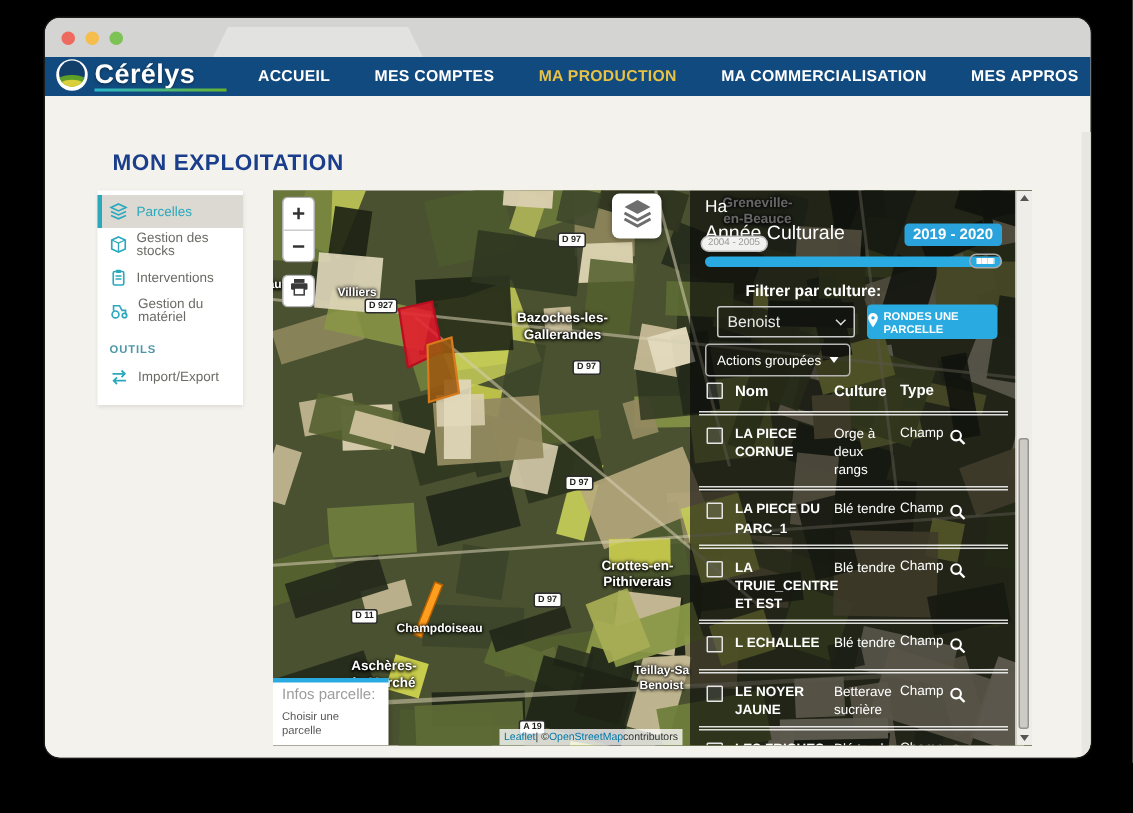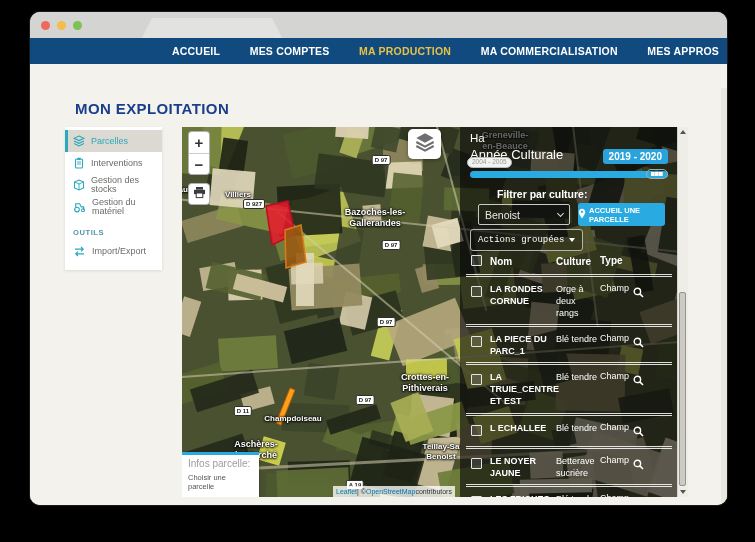--- a/index.html
+++ b/index.html
@@ -94,21 +94,21 @@
     border:1px solid #a9a9a9;border-radius:5px;cursor:pointer;
     background-image:repeating-linear-gradient(90deg,transparent 0 3px,#d9d9d9 3px 4px);background-clip:content-box;padding:2px 4px;}
   .p-filter-label{position:absolute;left:18px;top:61px;font-size:10.5px;font-weight:bold;color:#fff;padding-left:19px;}
   .p-select{position:absolute;left:18px;top:77px;width:92px;height:21px;border:1px solid #c9c9c9;border-radius:2px;
     background:rgba(20,20,20,0.25);color:#e8e8e8;font-size:10.5px;display:flex;align-items:center;
     justify-content:space-between;padding:0 6px;cursor:pointer;}
   .chev{width:5px;height:5px;border-right:1.5px solid #ddd;border-bottom:1.5px solid #ddd;transform:rotate(45deg);margin-top:-3px;}
   .p-add-btn{position:absolute;left:118px;top:76px;width:87px;height:23px;background:#29abe2;border-radius:3px;
     color:#fff;font-size:7.5px;font-weight:bold;display:flex;align-items:center;justify-content:center;gap:3px;cursor:pointer;}
   .p-group-btn{position:absolute;left:10px;top:102px;height:18px;padding:10px 7px;border:1px solid #b5b5b5;border-radius:3px;
-    background:rgba(15,15,15,0.35);color:#fff;font-size:9px;display:flex;align-items:center;gap:5px;cursor:pointer;font-family:Liberation Mono, monospace;}
+    background:rgba(15,15,15,0.35);color:#fff;font-size:9px;display:flex;align-items:center;gap:5px;cursor:pointer;}
   .caret{width:0;height:0;border-left:3.5px solid transparent;border-right:3.5px solid transparent;border-top:4px solid #fff;}
 
   .p-table{position:absolute;left:6px;top:122px;right:5px;bottom:0;overflow:hidden;color:#fff;}
   .phead,.prow{display:flex;align-items:flex-start;padding:6px 0 5px;border-bottom:3px double rgba(255,255,255,0.85);}
   .phead{font-weight:bold;font-size:10px;}
   .c-check{width:24px;padding-left:5px;flex:none;}
   .c-name{width:66px;flex:none;font-size:9px;font-weight:bold;line-height:1.35;padding-right:4px;}
   .c-culture{width:44px;flex:none;font-size:9px;line-height:1.35;padding-right:2px;font-weight:normal;}
   .c-type{width:33px;flex:none;font-size:9px;font-weight:normal;}
   .c-search{width:16px;flex:none;padding-top:1px;cursor:pointer;}
@@ -131,20 +131,32 @@
     <div class="dots">
       <span class="dot red"></span>
       <span class="dot yellow"></span>
       <span class="dot green"></span>
     </div>
     <div class="tab"></div>
   </div>
 
 
   <div class="bar-nav">
+    <div class="logo">
+      <svg width="22" height="22" viewBox="0 0 22 22">
+        <circle cx="11" cy="11" r="10.5" fill="#fff"></circle>
+        <circle cx="11" cy="10" r="8.6" fill="#123f6a"></circle>
+        <path d="M2.6 13a9 9 0 0 0 16.8 0c-3-2.6-13.8-2.6-16.8 0z" fill="#5da028"></path>
+        <path d="M4.3 15.6a8.4 8.4 0 0 0 13.4 0c-2.9-2-10.5-2-13.4 0z" fill="#d8cf3a"></path>
+      </svg>
+      <span class="brand-col">
+        <span class="brand">Cérélys</span>
+        <span class="tagline-line"></span>
+      </span>
+    </div>
     <div class="nav-items">
         <div class="nav-item">ACCUEIL</div>
         <div class="nav-item">MES COMPTES</div>
         <div class="nav-item active">MA PRODUCTION</div>
         <div class="nav-item">MA COMMERCIALISATION</div>
         <div class="nav-item">MES APPROS</div>
       </div>
   </div>
 
   <div class="content">
@@ -159,36 +171,36 @@
                 <path d="M6 1l5 2.3L6 5.6 1 3.3z" fill="none" stroke="#2aa9bd" stroke-width="1.1"></path>
                 <path d="M1 6l5 2.3L11 6" fill="none" stroke="#2aa9bd" stroke-width="1.1"></path>
                 <path d="M1 8.6l5 2.3 5-2.3" fill="none" stroke="#2aa9bd" stroke-width="1.1"></path>
               </svg>
             </span>
             <span class="side-label">Parcelles</span>
           </div>
           <div class="side-item">
             <span class="side-icon">
               <svg width="12" height="12" viewBox="0 0 12 12">
+                <path d="M6 1l4.5 2v6L6 11 1.5 9V3z" fill="none" stroke="#2aa9bd" stroke-width="1.1"></path>
+                <path d="M1.5 3L6 5l4.5-2M6 5v6" fill="none" stroke="#2aa9bd" stroke-width="0.9"></path>
+              </svg>
+            </span>
+            <span class="side-label">Gestion des stocks</span>
+          </div>
+          <div class="side-item">
+            <span class="side-icon">
+              <svg width="12" height="12" viewBox="0 0 12 12">
                 <rect x="2.5" y="2" width="7" height="9" rx="1" fill="none" stroke="#2aa9bd" stroke-width="1.1"></rect>
                 <rect x="4.3" y="0.8" width="3.4" height="2.2" rx="0.6" fill="#2aa9bd"></rect>
                 <line x1="4" y1="5" x2="8" y2="5" stroke="#2aa9bd" stroke-width="0.9"></line>
                 <line x1="4" y1="7" x2="8" y2="7" stroke="#2aa9bd" stroke-width="0.9"></line>
               </svg>
             </span>
             <span class="side-label">Interventions</span>
-          </div>
-          <div class="side-item">
-            <span class="side-icon">
-              <svg width="12" height="12" viewBox="0 0 12 12">
-                <path d="M6 1l4.5 2v6L6 11 1.5 9V3z" fill="none" stroke="#2aa9bd" stroke-width="1.1"></path>
-                <path d="M1.5 3L6 5l4.5-2M6 5v6" fill="none" stroke="#2aa9bd" stroke-width="0.9"></path>
-              </svg>
-            </span>
-            <span class="side-label">Gestion des stocks</span>
           </div>
           <div class="side-item">
             <span class="side-icon">
               <svg width="13" height="12" viewBox="0 0 13 12">
                 <circle cx="4" cy="8.6" r="2.3" fill="none" stroke="#2aa9bd" stroke-width="1.1"></circle>
                 <circle cx="10" cy="9.3" r="1.5" fill="none" stroke="#2aa9bd" stroke-width="1.1"></circle>
                 <path d="M2.7 6.2V2.8h4l1.6 3.1h2.4v3" fill="none" stroke="#2aa9bd" stroke-width="1.1"></path>
               </svg>
             </span>
             <span class="side-label">Gestion du matériel</span>
@@ -460,39 +472,39 @@
           <span>Benoist</span>
           <span class="chev"></span>
         </div>
         <div class="p-add-btn">
           <span>
             <svg width="8" height="11" viewBox="0 0 10 12">
                 <path d="M5 0C2.8 0 1 1.8 1 4c0 2.9 4 8 4 8s4-5.1 4-8c0-2.2-1.8-4-4-4z" fill="#fff"></path>
                 <circle cx="5" cy="4" r="1.4" fill="#29abe2"></circle>
               </svg>
           </span>
-          <span>ACCUEIL UNE PARCELLE</span>
+          <span>RONDES UNE PARCELLE</span>
         </div>
         <div class="p-group-btn">
           <span>Actions groupées</span>
           <span class="caret"></span>
         </div>
 
         <div class="p-table">
           <div class="phead">
             <span class="c-check"><span class="cb"></span></span>
             <span class="c-name">Nom</span>
             <span class="c-culture">Culture</span>
             <span class="c-type">Type</span>
             <span class="c-search"></span>
           </div>
           <div id="ptable-body">
               <div class="prow">
                 <span class="c-check"><span class="cb"></span></span>
-                <span class="c-name">LA RONDES CORNUE</span>
+                <span class="c-name">LA PIECE CORNUE</span>
                 <span class="c-culture">Orge à deux rangs</span>
                 <span class="c-type">Champ</span>
                 <span class="c-search"><svg width="11" height="11" viewBox="0 0 11 11">
                     <circle cx="4.4" cy="4.4" r="3.2" fill="none" stroke="#fff" stroke-width="1.4"></circle>
                     <line x1="6.9" y1="6.9" x2="10" y2="10" stroke="#fff" stroke-width="1.6"></line>
                   </svg></span>
               </div>
               <div class="prow">
                 <span class="c-check"><span class="cb"></span></span>
                 <span class="c-name">LA PIECE DU PARC_1</span>

